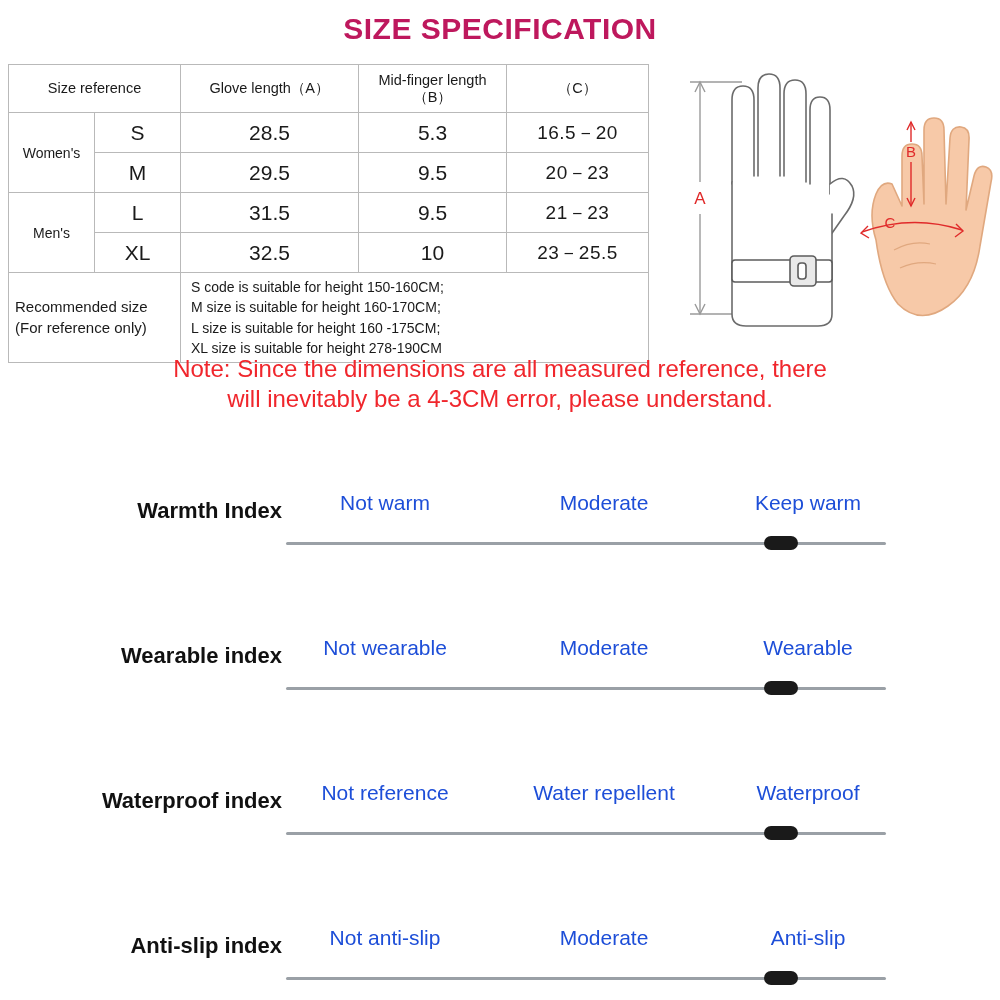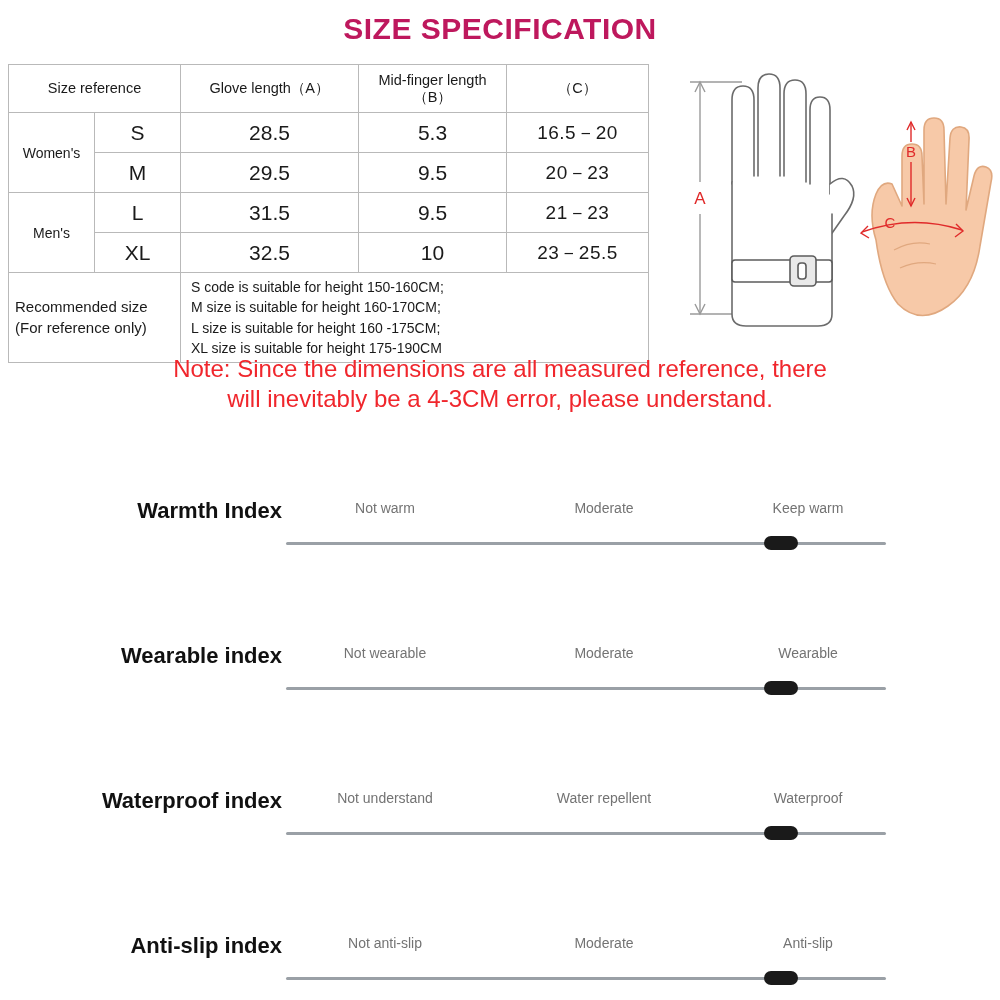--- a/index.html
+++ b/index.html
@@ -102,23 +102,23 @@
     top: 14px;
     width: 600px;
     height: 90px;
   }
   .scale-labels {
     position: relative;
     height: 44px;
   }
   .scale-labels span {
     position: absolute;
-    top: 16px;
-    font-size: 14px;
-    color: #737373;
+    top: 7px;
+    font-size: 21px;
+    color: #1d4ed8;
     white-space: nowrap;
     transform: translateX(-50%);
   }
   .lbl-1 { left: 16.5%; }
   .lbl-2 { left: 53%; }
   .lbl-3 { left: 87%; }
   .scale-line {
     position: absolute;
     left: 0; top: 58px;
     width: 600px; height: 3px;
@@ -188,21 +188,21 @@
 
         <tr>
           <td colspan="2" class="rec-label" style="height:76px">
             <div>Recommended size</div>
             <div>(For reference only)</div>
           </td>
           <td colspan="3" class="rec-body">
             <div>S code is suitable for height 150-160CM;</div>
             <div>M size is suitable for height 160-170CM;</div>
             <div>L size is suitable for height 160 -175CM;</div>
-            <div>XL size is suitable for height 175-190CM</div>
+            <div>XL size is suitable for height 278-190CM</div>
           </td>
         </tr>
       </tbody>
     </table>
 
     <div class="illus">
       <svg viewBox="0 0 332 280" width="332" height="280">
 
         <rect x="0" y="0" width="332" height="280" fill="#ffffff"></rect>
 
@@ -290,21 +290,21 @@
         </div>
         <div class="scale-line"></div>
         <div class="scale-knob" style="left:478px"></div>
       </div>
     </div>
 
     <div class="index-row">
       <div class="index-name">Waterproof index</div>
       <div class="scale">
         <div class="scale-labels">
-          <span class="lbl-1">Not understand</span>
+          <span class="lbl-1">Not reference</span>
           <span class="lbl-2">Water repellent</span>
           <span class="lbl-3">Waterproof</span>
         </div>
         <div class="scale-line"></div>
         <div class="scale-knob" style="left:478px"></div>
       </div>
     </div>
 
     <div class="index-row">
       <div class="index-name">Anti-slip index</div>

